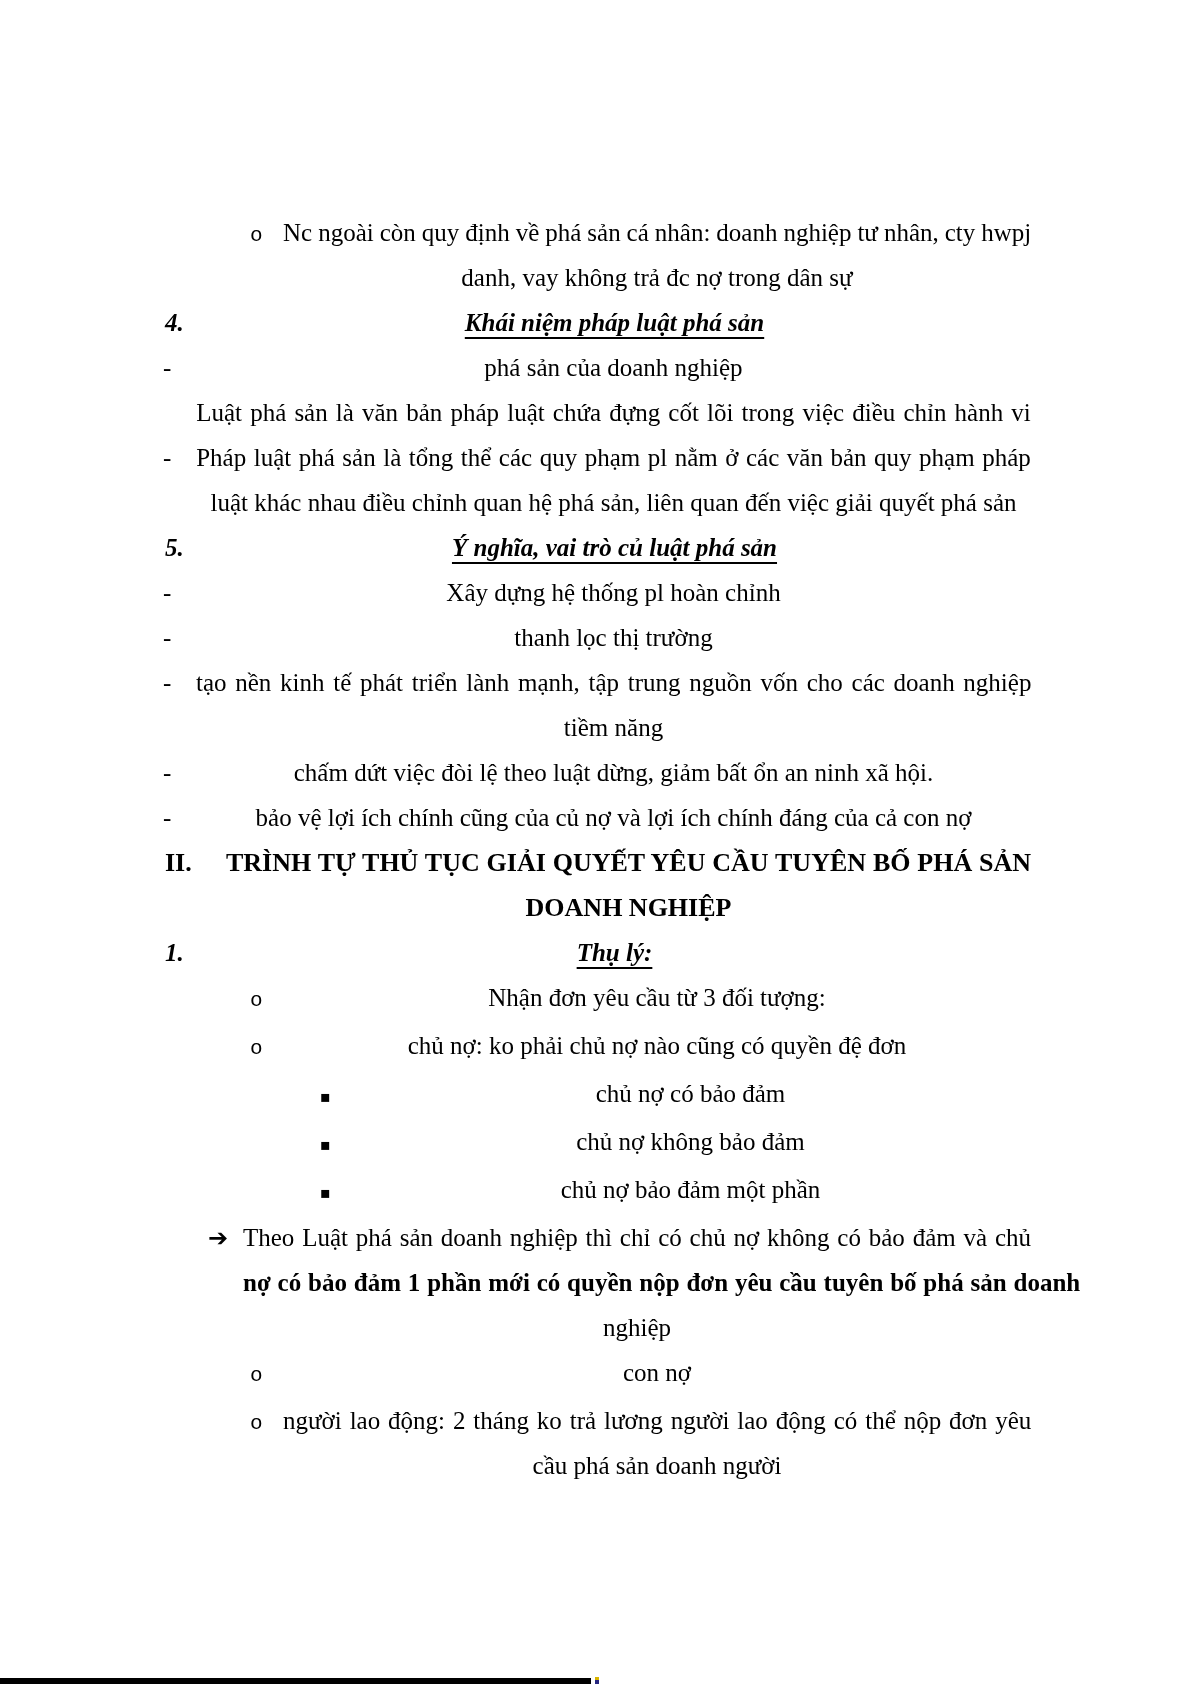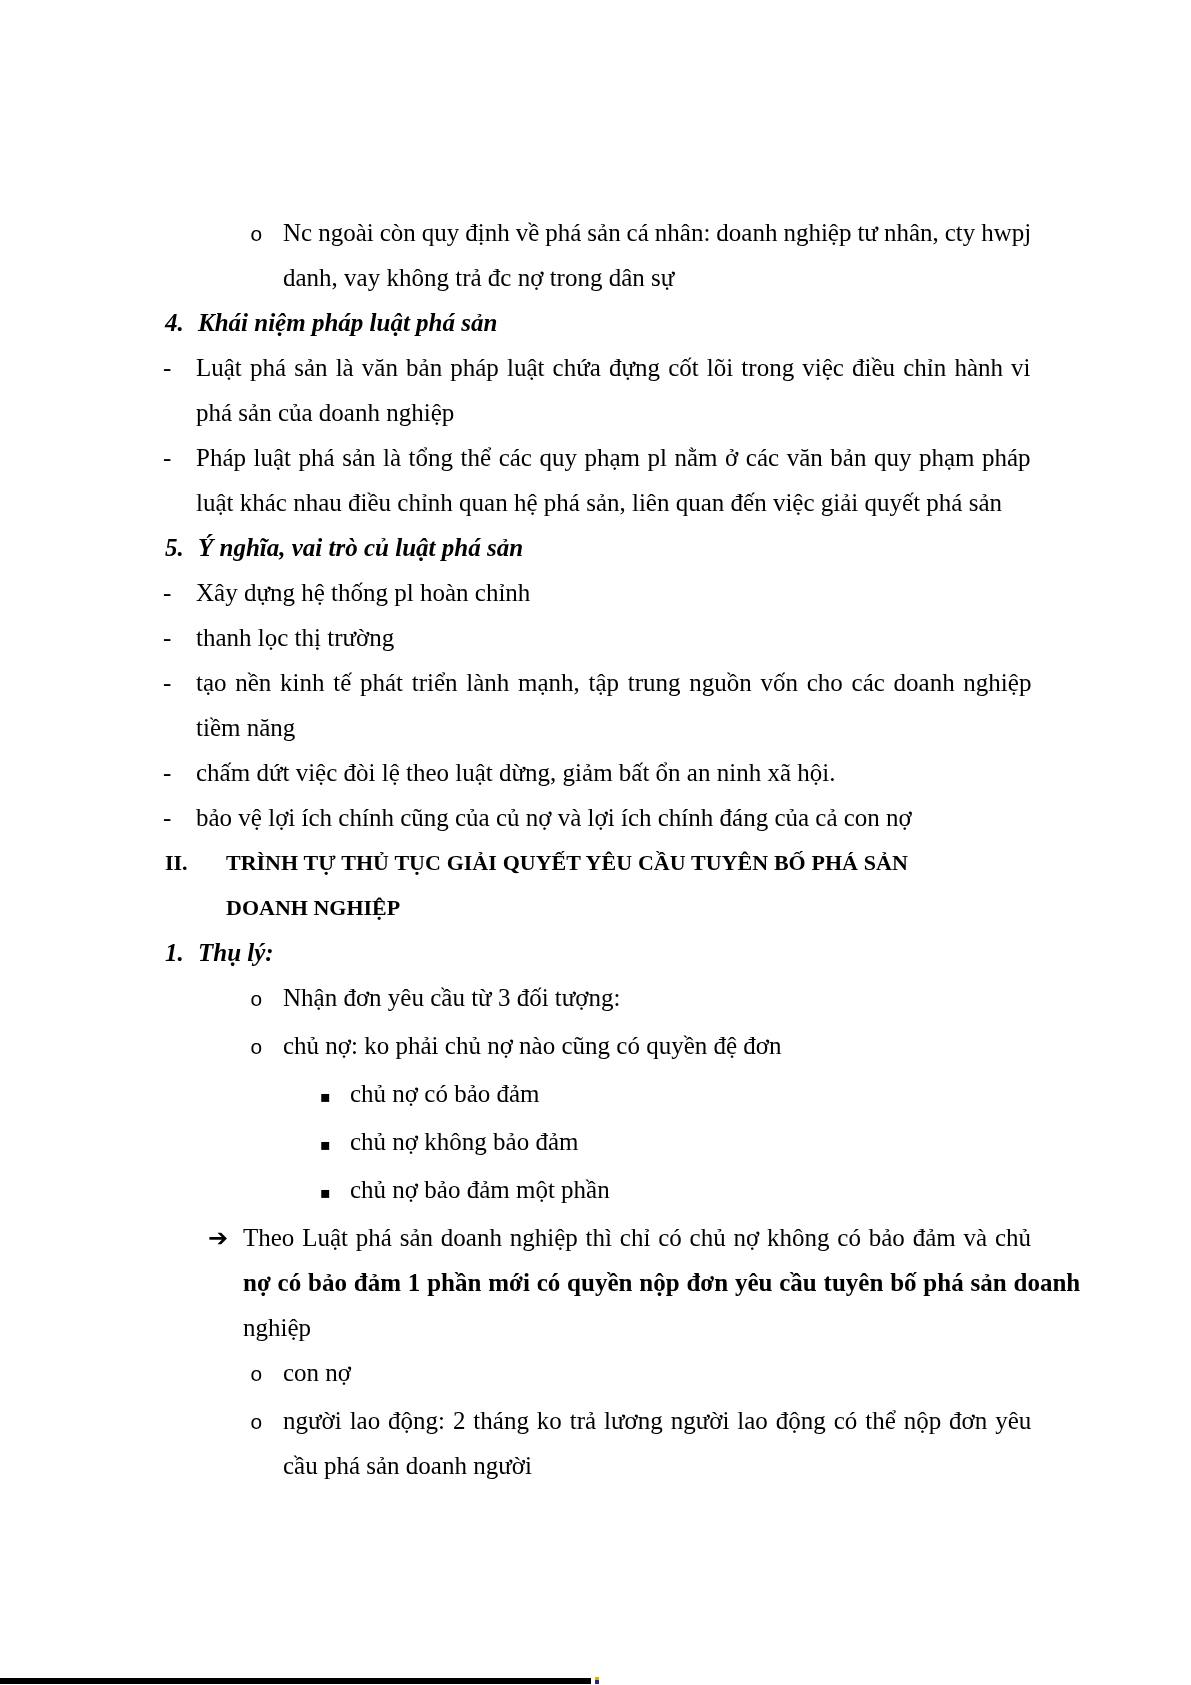--- a/index.html
+++ b/index.html
@@ -15,45 +15,46 @@
   .content {
     position:absolute;
     left:163px; top:210px;
     width:868px;
     font-size:25px;
     line-height:45px;
   }
   .block { display:flex; align-items:baseline; }
   .marker { flex:none; }
   .btext { flex:1 1 auto; min-width:0; }
-  .line { display:block; text-align:left; }
+  .line { display:block; text-align:center; }
   .line-text { display:inline-block; white-space:nowrap; }
 
   
   .bullet-o { margin-left:87px; }
   .bullet-o > .marker { width:33px; font-family:"Liberation Mono","DejaVu Sans Mono",monospace; font-size:21px; }
 
   
   .bullet-sq { margin-left:157px; }
   .bullet-sq > .marker { width:30px; font-size:16px; font-family:"DejaVu Sans",sans-serif; }
 
   
   .dash { margin-left:0; }
   .dash > .marker { width:33px; }
 
   
   .heading-num { margin-left:2px; font-weight:bold; font-style:italic; }
   .heading-num > .marker { width:33px; }
   .heading-num .line-text {
+    text-decoration:underline;
     text-decoration-thickness:2px;
     text-underline-offset:6px;
   }
 
   
-  .heading-roman { margin-left:2px; font-weight:bold; font-size:22px; }
+  .heading-roman { margin-left:2px; font-weight:bold; font-size:26px; }
   .heading-roman > .marker { width:61px; }
 
   
   .arrow { margin-left:45px; }
   .arrow > .marker { width:35px; font-weight:bold; font-family:"DejaVu Sans",sans-serif; font-size:24px; }
 
   
   .bottom-rule {
     position:absolute; left:0; top:1678px;
     width:591px; height:6px;
@@ -80,22 +81,22 @@
       </div>
       <div class="block heading-num">
         <span class="marker">4.</span>
         <div class="btext">
           <div class="line"><span class="line-text">Khái niệm pháp luật phá sản</span></div>
         </div>
       </div>
       <div class="block dash">
         <span class="marker">-</span>
         <div class="btext">
+          <div class="line"><span class="line-text">phá sản của doanh nghiệp</span></div>
           <div class="line just"><span class="line-text" style="word-spacing: 1.88235px;">Luật phá sản là văn bản pháp luật chứa đựng cốt lõi trong việc điều chỉn hành vi</span></div>
-          <div class="line"><span class="line-text">phá sản của doanh nghiệp</span></div>
         </div>
       </div>
       <div class="block dash">
         <span class="marker">-</span>
         <div class="btext">
           <div class="line just"><span class="line-text" style="word-spacing: 1.27778px;">Pháp luật phá sản là tổng thể các quy phạm pl nằm ở các văn bản quy phạm pháp</span></div>
           <div class="line"><span class="line-text">luật khác nhau điều chỉnh quan hệ phá sản, liên quan đến việc giải quyết phá sản</span></div>
         </div>
       </div>
       <div class="block heading-num">

